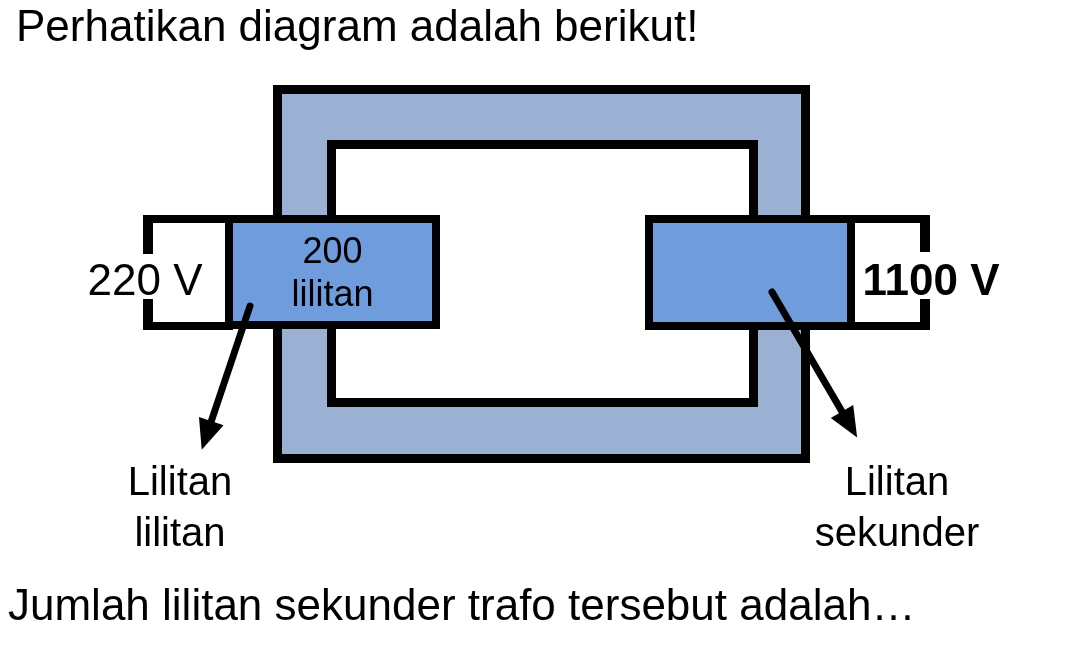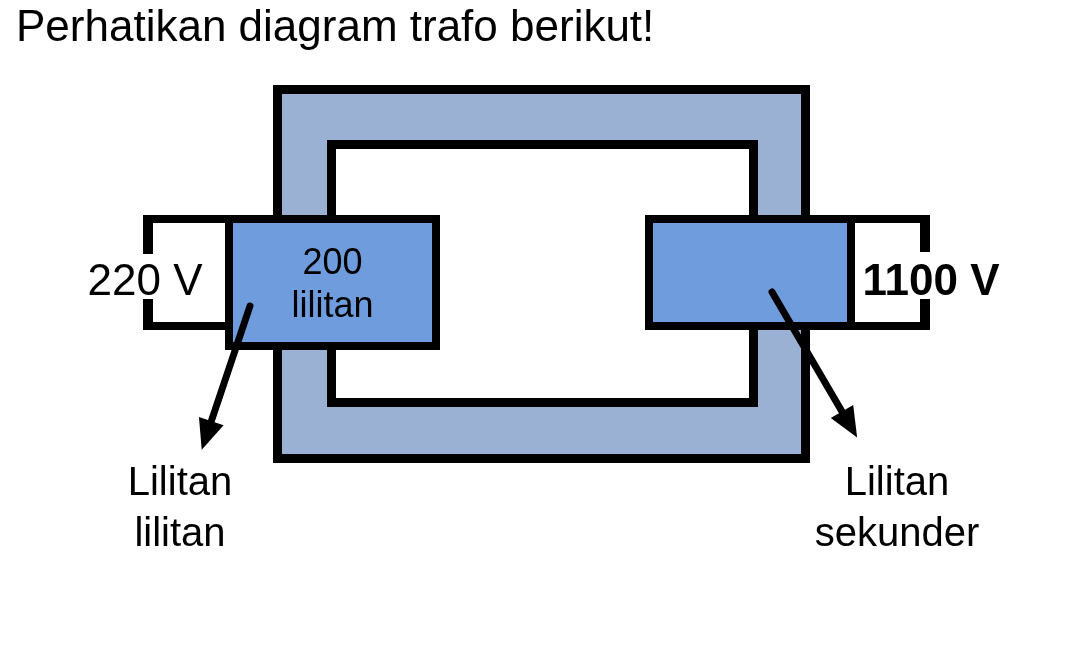--- a/index.html
+++ b/index.html
@@ -58,21 +58,21 @@
 
   
   .coil{
     background:var(--coil-fill);
     border:8px solid var(--outline);
     display:flex;flex-direction:column;
     align-items:center;justify-content:center;
     text-align:center;
     font-size:36px;line-height:43px;
   }
-  .coil.primary{left:225px;top:215px;width:215px;height:135px;}
+  .coil.primary{left:225px;top:215px;width:215px;height:114px;}
   .coil.secondary{left:645px;top:215px;width:210px;height:115px;}
 
   
   .voltage{
     font-size:44px;line-height:46px;
     text-align:center;white-space:nowrap;
   }
   .voltage.primary{left:83px;top:257px;width:124px;}
   .voltage.secondary{left:858px;top:257px;width:146px;font-weight:bold;}
 
@@ -94,21 +94,21 @@
     stroke-width:7;
     stroke-linecap:round;
   }
   .arrow-layer .head{fill:var(--outline);}
 </style>
 </head>
 <body>
 
 <div class="page">
 
-  <div class="abs title">Perhatikan diagram trafo berikut!</div>
+  <div class="abs title">Perhatikan diagram adalah berikut!</div>
 
   <div>
 
     <div class="abs core-outer"></div>
     <div class="abs core-window"></div>
 
     <div class="abs terminal primary"></div>
     <div class="abs terminal secondary"></div>
     <div class="abs stub p-top"></div>
     <div class="abs stub p-bottom"></div>
@@ -138,14 +138,15 @@
       <div>Lilitan</div>
       <div>lilitan</div>
     </div>
     <div class="abs caption secondary">
       <div>Lilitan</div>
       <div>sekunder</div>
     </div>
 
   </div>
 
+  <div class="abs question">Jumlah lilitan sekunder trafo tersebut adalah…</div>
 
 </div>
 
 </body></html>

